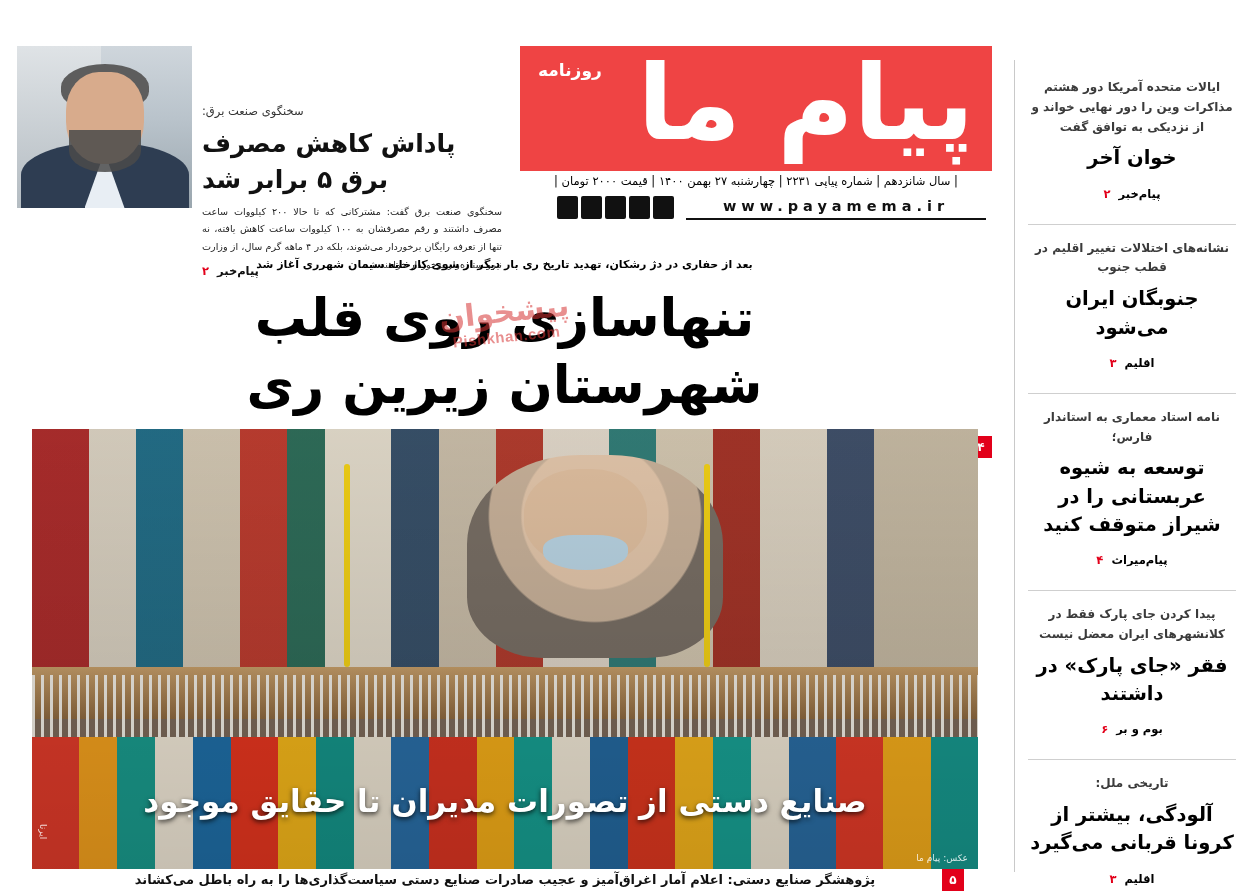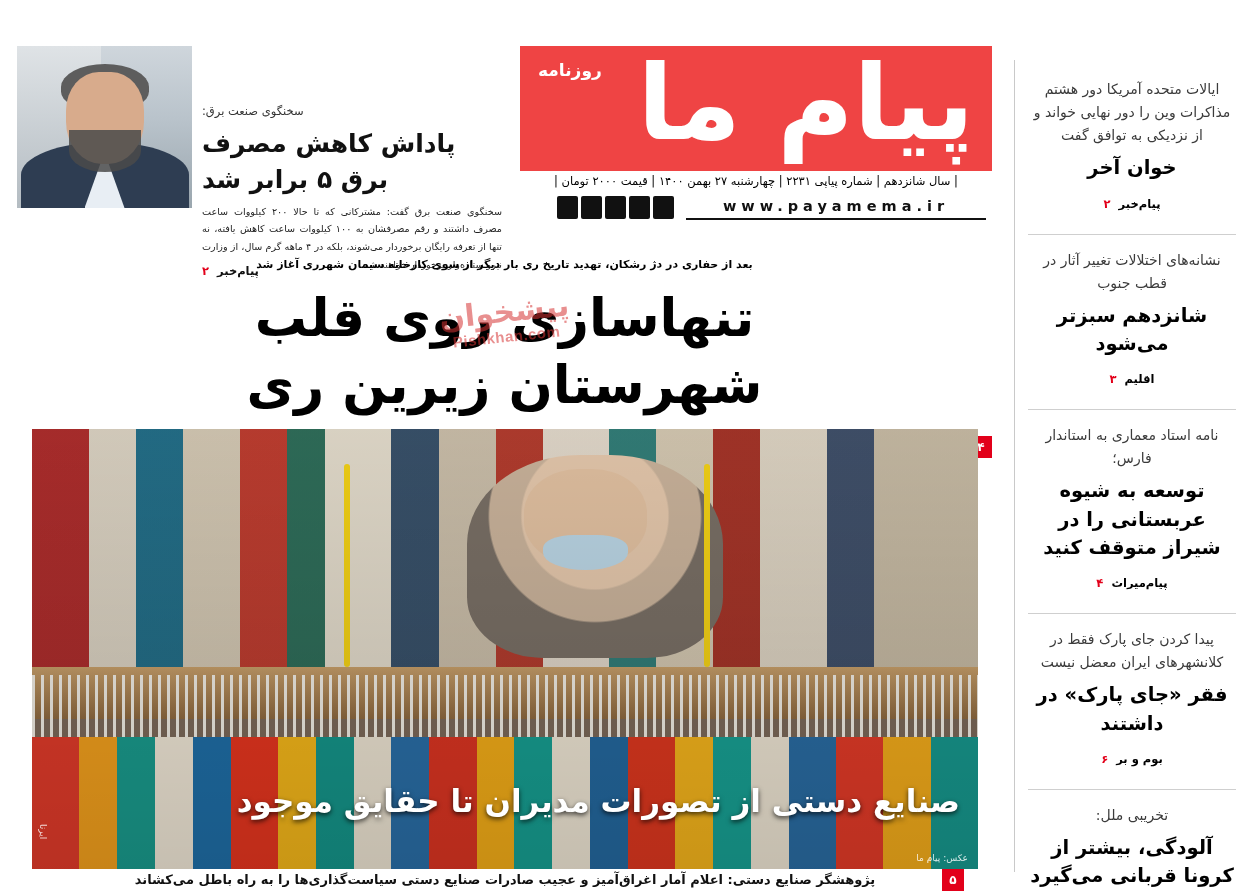--- a/index.html
+++ b/index.html
@@ -18,21 +18,21 @@
     position:absolute;right:0;top:0;width:236px;height:892px;
     box-sizing:border-box;padding:78px 14px 0 14px;
     text-align:center;
   }
   .sidebar::after{
     content:"";position:absolute;left:0;top:60px;bottom:20px;width:1px;background:#c9c9c9;
   }
   .side-item{padding-bottom:12px;margin-bottom:10px;position:relative;}
   .side-item + .side-item{border-top:1px solid #cfcfcf;padding-top:14px;}
   .kicker{
-    font-size:14px;line-height:1.65;color:#3b3b3b;margin-bottom:7px;font-weight:normal;
+    font-size:12px;line-height:1.65;color:#3b3b3b;margin-bottom:7px;font-weight:bold;
   }
   .head{
     font-size:19.5px;line-height:1.45;font-weight:bold;color:#000;margin-bottom:10px;
   }
   .tagline{
     display:inline-block;font-size:11.5px;font-weight:bold;color:#000;
   }
   .tagline .num{
     display:inline-block;color:#e2001a;font-weight:bold;margin-right:4px;
   }
@@ -168,21 +168,21 @@
   }
   .ph-yellow1,.ph-yellow2{
     position:absolute;width:6px;background:#f5d316;border-radius:3px;
   }
   .ph-yellow1{left:33%;top:8%;height:46%;}
   .ph-yellow2{left:71%;top:8%;height:46%;}
   .ph-shade{position:absolute;inset:0;background:linear-gradient(180deg,rgba(0,0,0,.05),rgba(0,0,0,.18));}
 
   .ph-caption-band{
     position:absolute;left:0;right:0;bottom:44px;padding:6px 18px;
-    text-align:right;
+    text-align:center;
   }
   .ph-caption{
     display:inline-block;color:#fff;font-size:31px;font-weight:bold;
     text-shadow:0 2px 5px rgba(0,0,0,.75);
   }
   .ph-credit{
     position:absolute;right:10px;bottom:6px;color:#fff;font-size:9px;opacity:.85;
   }
   .ph-sidemark{
     position:absolute;left:6px;bottom:30px;color:#fff;font-size:9px;opacity:.8;
@@ -205,22 +205,22 @@
     <div class="side-item">
       <div class="kicker">ایالات متحده آمریکا دور هشتم مذاکرات وین را دور نهایی خواند و از نزدیکی به توافق گفت</div>
       <div class="head">خوان آخر</div>
       <div class="tagline">
         <span>پیام‌خبر</span>
         <span class="num">۲</span>
       </div>
     </div>
 
     <div class="side-item">
-      <div class="kicker">نشانه‌های اختلالات تغییر آثار در قطب جنوب</div>
-      <div class="head">شانزدهم سبزتر می‌شود</div>
+      <div class="kicker">نشانه‌های اختلالات تغییر اقلیم در قطب جنوب</div>
+      <div class="head">جنوبگان ایران می‌شود</div>
       <div class="tagline">
         <span>اقلیم</span>
         <span class="num">۳</span>
       </div>
     </div>
 
     <div class="side-item">
       <div class="kicker">نامه استاد معماری به استاندار فارس؛</div>
       <div class="head">توسعه به شیوه عربستانی را در شیراز متوقف کنید</div>
       <div class="tagline">
@@ -232,21 +232,21 @@
     <div class="side-item">
       <div class="kicker">پیدا کردن جای پارک فقط در کلانشهرهای ایران معضل نیست</div>
       <div class="head">فقر «جای پارک» در داشتند</div>
       <div class="tagline">
         <span>بوم و بر</span>
         <span class="num">۶</span>
       </div>
     </div>
 
     <div class="side-item">
-      <div class="kicker">تخریبی ملل:</div>
+      <div class="kicker">تاریخی ملل:</div>
       <div class="head">آلودگی، بیشتر از کرونا قربانی می‌گیرد</div>
       <div class="tagline">
         <span>اقلیم</span>
         <span class="num">۳</span>
       </div>
     </div>
 
   </div>
 
   <div class="masthead">

